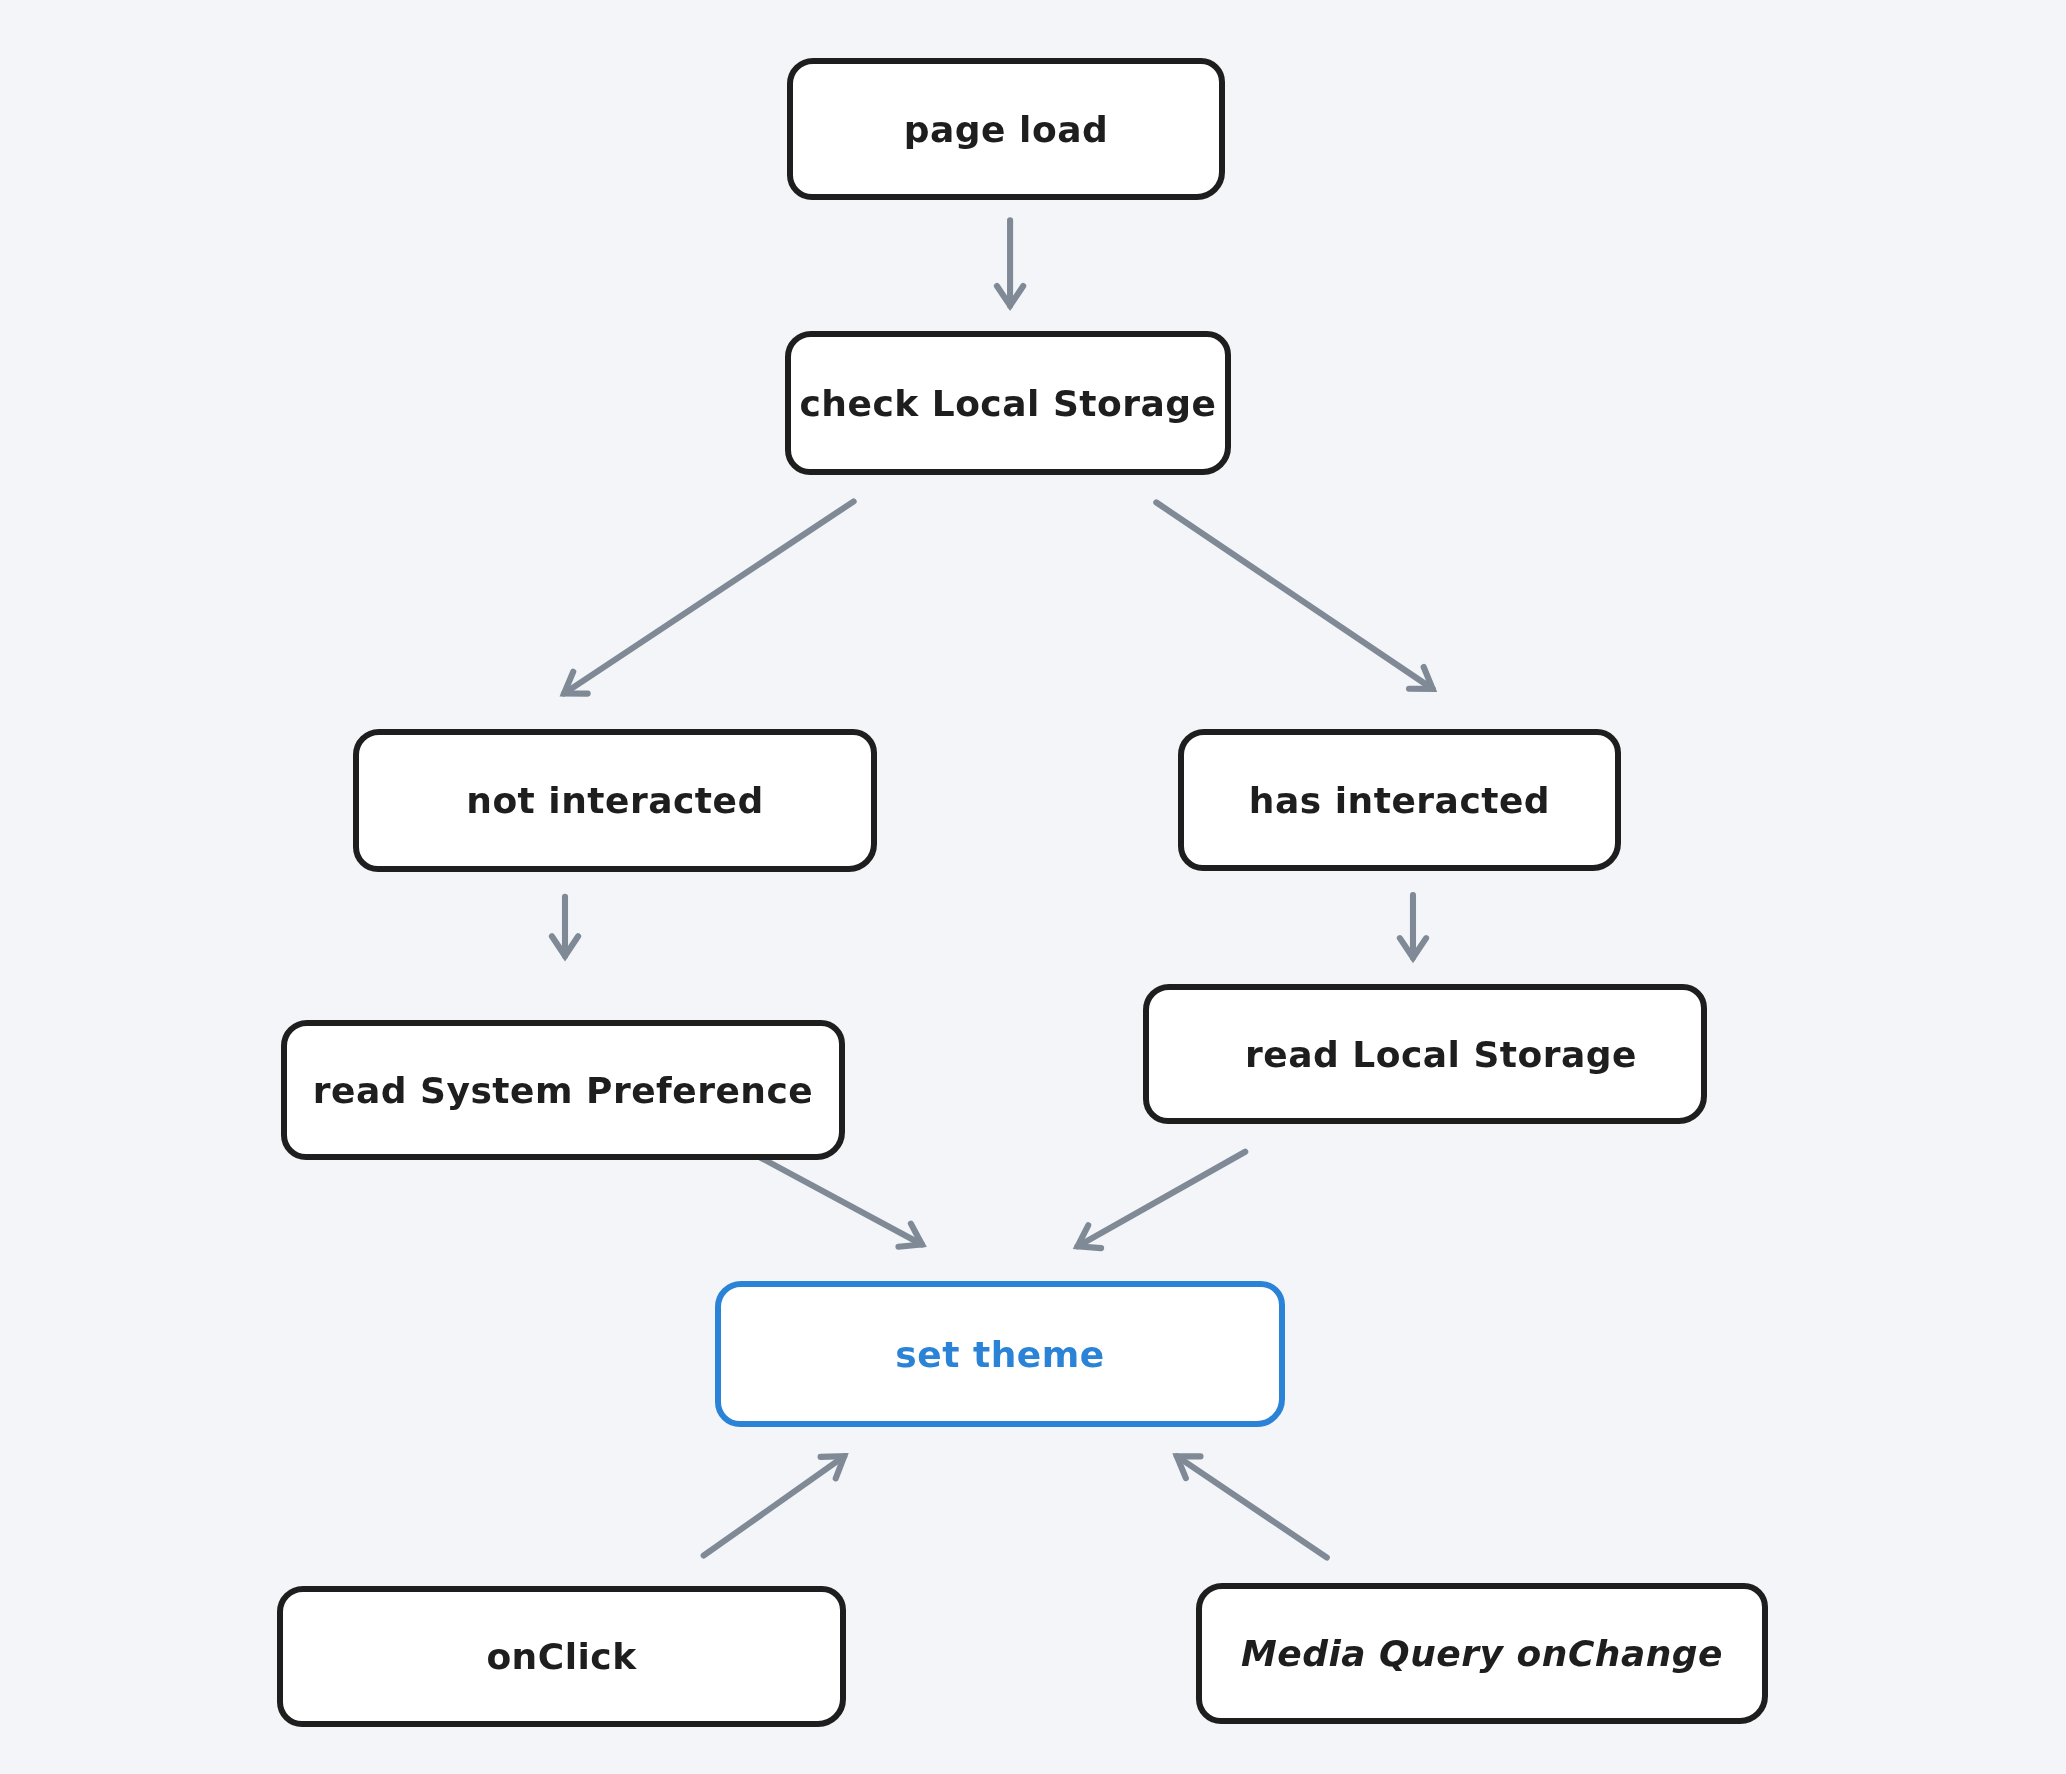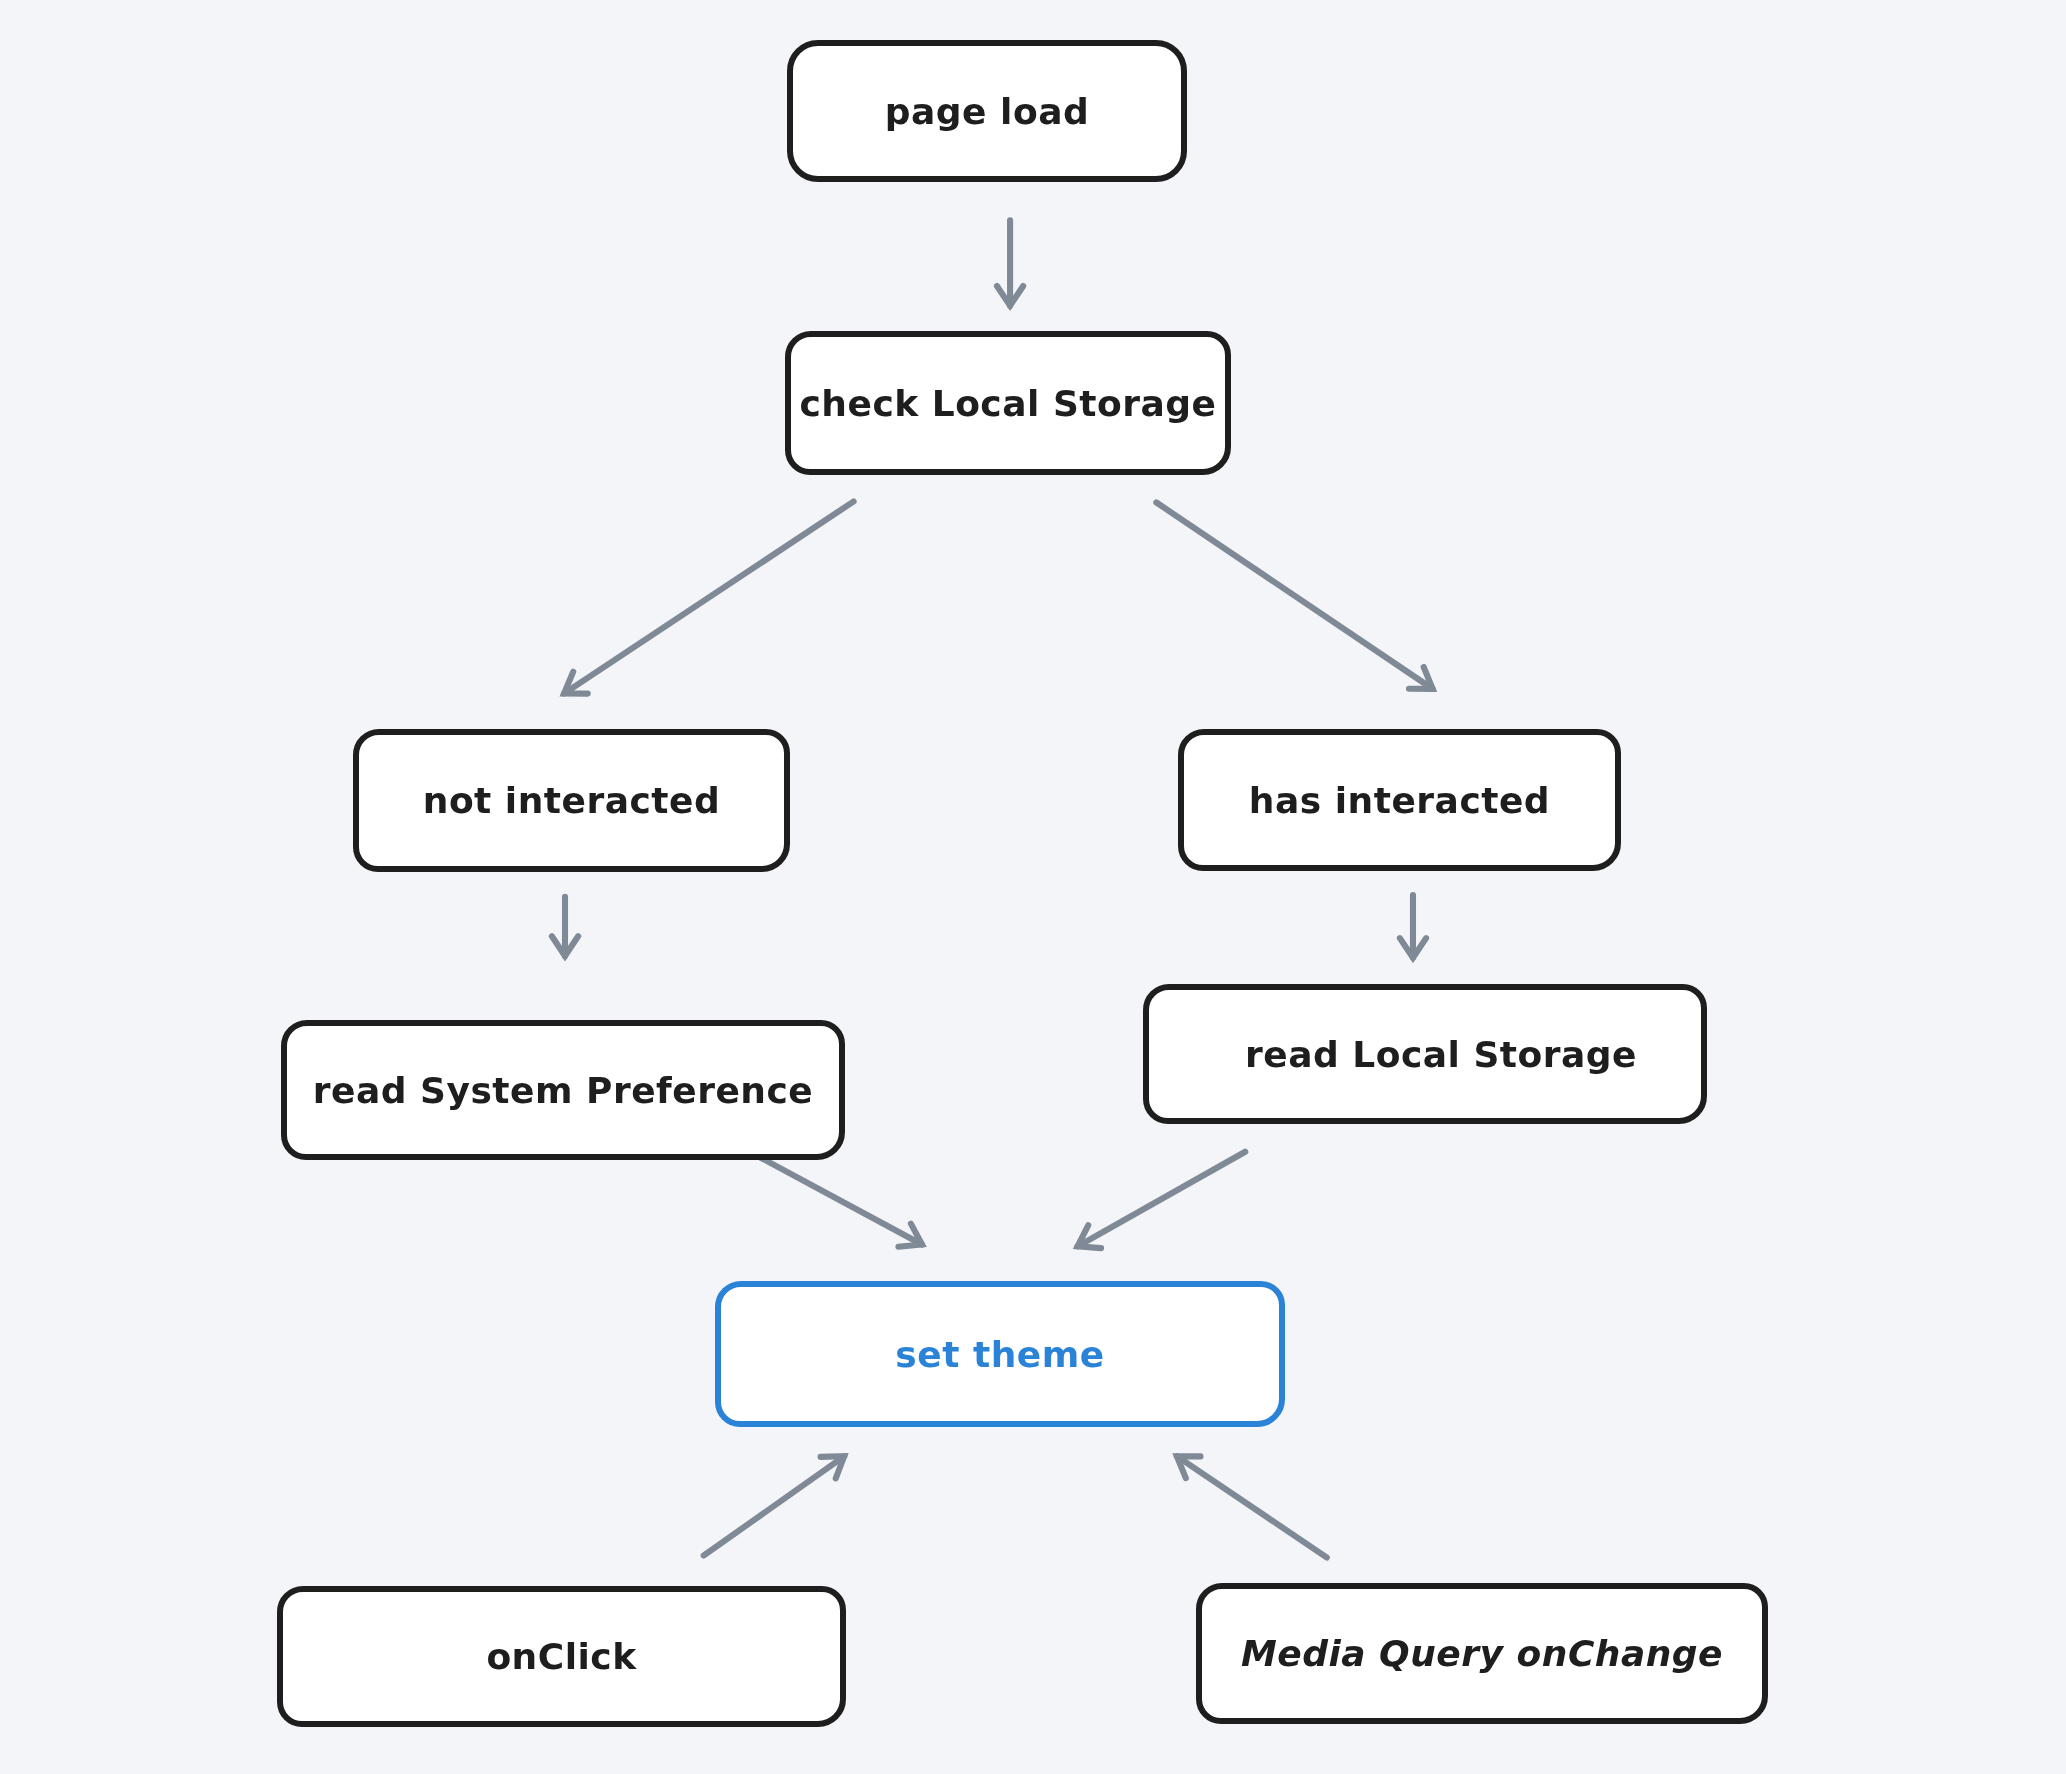--- a/index.html
+++ b/index.html
@@ -42,23 +42,23 @@
     font-size: 36px;
     font-weight: 700;
     letter-spacing: 0.5px;
     text-align: center;
   }
   .node.accent {
     border-color: var(--accent, #2a83d7);
     color: var(--accent, #2a83d7);
   }
   
-  #n-page-load              { left: 787px;  top: 40px;   width: 400px; height: 142px; border-radius: 31px; }
+  #n-page-load              { left: 787px;  top: 58px;   width: 438px; height: 142px; }
   #n-check-local-storage    { left: 785px;  top: 331px;  width: 446px; height: 144px; }
-  #n-not-interacted         { left: 353px;  top: 729px;  width: 437px; height: 143px; }
+  #n-not-interacted         { left: 353px;  top: 729px;  width: 524px; height: 143px; }
   #n-has-interacted         { left: 1178px; top: 729px;  width: 443px; height: 142px; }
   #n-read-system-preference { left: 281px;  top: 984px; width: 564px; height: 140px; margin-top: 36px; }
   #n-read-local-storage     { left: 1143px; top: 984px; width: 564px; height: 140px; padding-left: 32px; }
   #n-set-theme              { left: 715px;  top: 1281px; width: 570px; height: 146px; }
   #n-onclick                { left: 277px;  top: 1586px; width: 569px; height: 141px; }
   #n-media-query-onchange   { left: 1196px; top: 1583px; width: 572px; height: 141px; font-style: italic; }
 </style>
 </head>
 <body>
 

